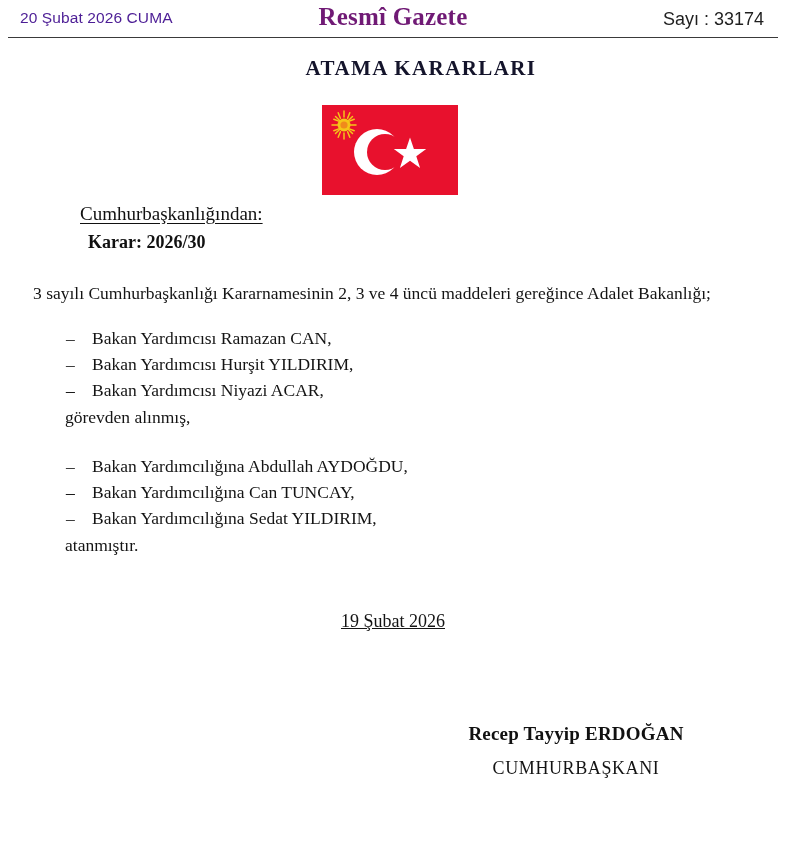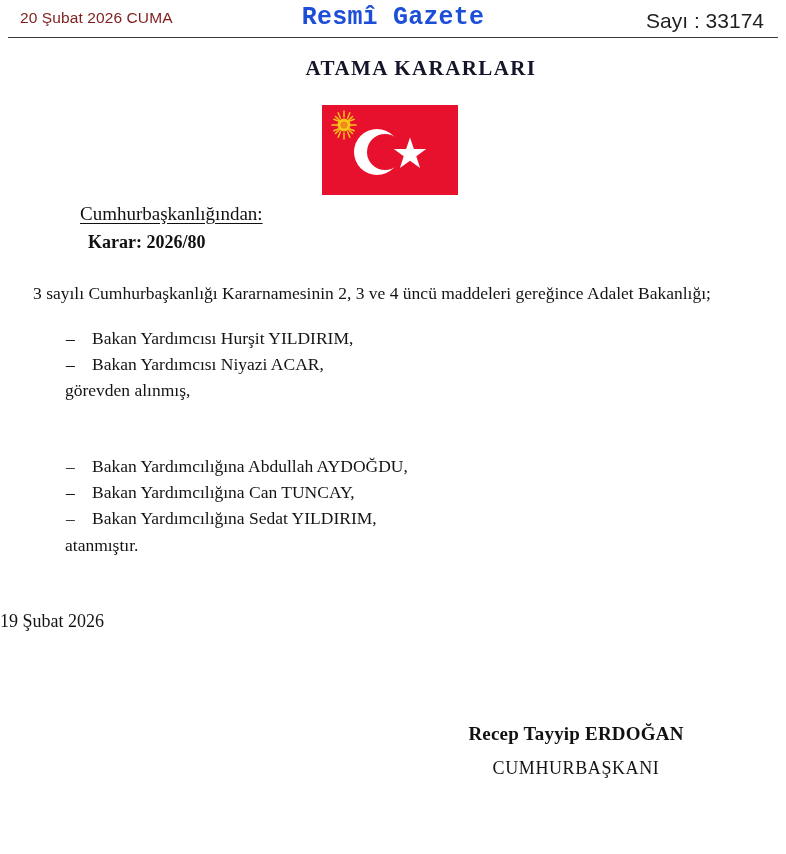--- a/index.html
+++ b/index.html
@@ -23,42 +23,42 @@
     left: 0;
     width: 786px;
     height: 40px;
   }
   .masthead-date {
     position: absolute;
     left: 20px;
     top: 9px;
     font-family: "Liberation Sans", sans-serif;
     font-size: 15.5px;
-    color: #7f1d1d;
+    color: #4c1d95;
     letter-spacing: 0.1px;
     white-space: nowrap;
   }
   .masthead-title {
     position: absolute;
     left: 0;
     top: 3px;
     width: 786px;
     text-align: center;
-    font-family: Liberation Mono, monospace;
+    font-family: Liberation Serif, serif;
     font-size: 25px;
     font-weight: bold;
-    color: #1d4ed8;
+    color: #701a75;
     letter-spacing: 0.2px;
   }
   .masthead-issue {
     position: absolute;
     right: 22px;
     top: 9px;
     font-family: "Liberation Sans", sans-serif;
-    font-size: 21px;
+    font-size: 18px;
     color: #1f1f1f;
     white-space: nowrap;
   }
   .masthead-rule {
     position: absolute;
     left: 8px;
     top: 37px;
     width: 770px;
     height: 0;
     border-top: 1.6px solid #3a3a3a;
@@ -149,22 +149,24 @@
     margin-left: -1px;
     white-space: nowrap;
   }
 
   
   .sign-date {
     position: absolute;
     left: 0;
     top: 611px;
     width: 786px;
-    font-size: 18px;
-    color: #141414;
+    text-align: center;
+    font-size: 18px;
+    color: #141414;
+    text-decoration: underline;
   }
   .signer-name {
     position: absolute;
     left: 386px;
     top: 723px;
     width: 380px;
     text-align: center;
     font-size: 19px;
     font-weight: bold;
     color: #111;
@@ -223,27 +225,28 @@
       </g>
       <circle cx="22" cy="20" r="6.5" fill="#f5c518"></circle>
       <circle cx="22" cy="20" r="3.6" fill="#f08a1c"></circle>
     </g>
   </svg>
 </div>
 
 <div class="issuer">
   <span class="issuer-label">Cumhurbaşkanlığından:</span>
 </div>
-<div class="decision-no">Karar: 2026/80</div>
+<div class="decision-no">Karar: 2026/30</div>
 
 <div class="body-para">3 sayılı Cumhurbaşkanlığı Kararnamesinin 2, 3 ve 4 üncü maddeleri gereğince Adalet Bakanlığı;</div>
 
 <div class="list-block" id="dismissed-list">
   <span class="list-item">
     <span class="dash">–</span>
+    <span>Bakan Yardımcısı Ramazan CAN,</span>
   </span>
   <span class="list-item">
     <span class="dash">–</span>
     <span>Bakan Yardımcısı Hurşit YILDIRIM,</span>
   </span>
   <span class="list-item">
     <span class="dash">–</span>
   </span>
   <span class="list-item">
     <span class="dash">–</span>

